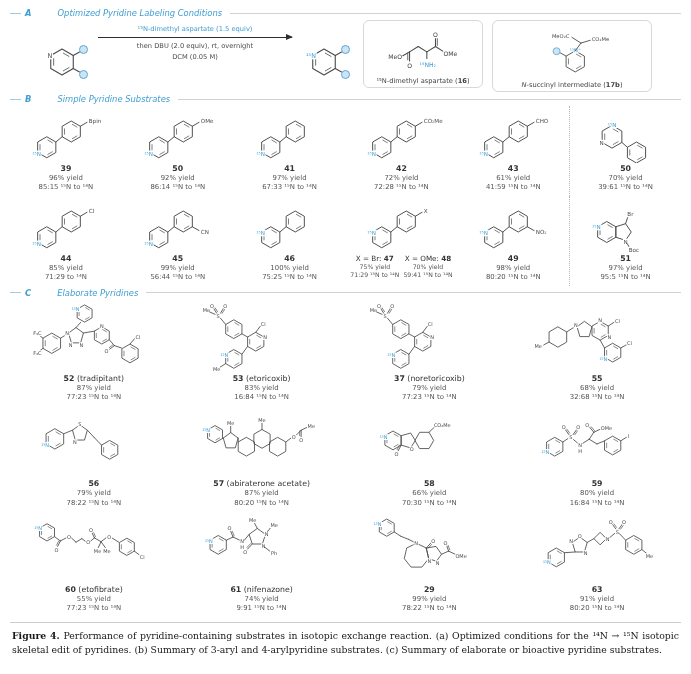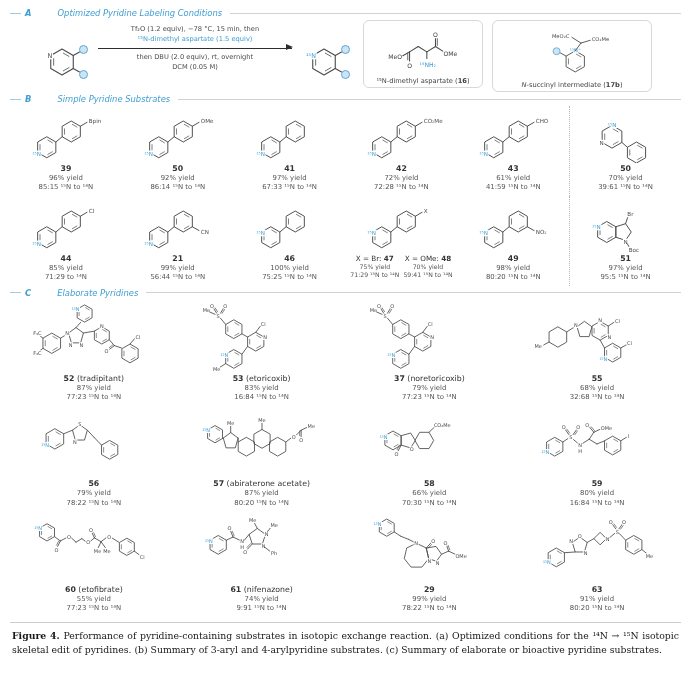--- a/index.html
+++ b/index.html
@@ -53,21 +53,20 @@
         <line x1="32.980164754502574" y1="39.59" x2="27.350999629903725" y2="42.839999999999996" stroke="#4a4a4a" stroke-width="0.8" stroke-linecap="round"></line>
         <line x1="17.6688356155937" y1="37.25" x2="17.6688356155937" y2="30.75" stroke="#4a4a4a" stroke-width="0.8" stroke-linecap="round"></line>
         <text x="13.8" y="28" text-anchor="middle" dominant-baseline="central" font-size="6.4" fill="#4a4a4a" paint-order="stroke" stroke="#ffffff" stroke-width="2.6" font-family="DejaVu Sans, sans-serif">N</text>
         <line x1="37.26" y1="27.5" x2="43.5" y2="24" stroke="#4a4a4a" stroke-width="1.1" stroke-linecap="round"></line>
         <circle cx="47.5" cy="21.5" r="4" fill="#cfe4f3" stroke="#5aa7d8" stroke-width="1"></circle>
         <line x1="37.26" y1="40.5" x2="43.5" y2="44" stroke="#4a4a4a" stroke-width="1.1" stroke-linecap="round"></line>
         <circle cx="47.5" cy="46.5" r="4" fill="#cfe4f3" stroke="#5aa7d8" stroke-width="1"></circle>
       </svg>
       <div class="arrowblk">
         <div class="cond">
-          <div>Tf₂O (1.2 equiv), −78 °C, 15 min, then</div>
           <div class="blue">¹⁵N-dimethyl aspartate (1.5 equiv)</div>
         </div>
         <div class="arr"></div>
         <div class="cond">
           <div>then DBU (2.0 equiv), rt, overnight</div>
           <div>DCM (0.05 M)</div>
         </div>
       </div>
       <svg width="56" height="56" viewBox="0 0 56 56" class="prod-svg">
         <polygon points="26,21 37.258330249197705,27.5 37.258330249197705,40.5 26,47 14.741669750802297,40.5 14.741669750802298,27.5" fill="none" stroke="#4a4a4a" stroke-width="1.1" stroke-linejoin="round"></polygon>
@@ -259,21 +258,21 @@
           <line x1="26.309694414394187" y1="49" x2="26.309694414394187" y2="43" stroke="#4a4a4a" stroke-width="0.8" stroke-linecap="round"></line>
           <polygon points="62,16 72.39230484541326,22 72.39230484541326,34 62,40 51.607695154586736,34 51.607695154586736,22" fill="none" stroke="#4a4a4a" stroke-width="1.1" stroke-linejoin="round"></polygon>
           <line x1="63.24707658144959" y1="19.84" x2="68.44322900415622" y2="22.840000000000003" stroke="#4a4a4a" stroke-width="0.8" stroke-linecap="round"></line>
           <line x1="68.44322900415622" y1="33.16" x2="63.24707658144959" y2="36.16" stroke="#4a4a4a" stroke-width="0.8" stroke-linecap="round"></line>
           <line x1="54.30969441439419" y1="30.999999999999996" x2="54.30969441439419" y2="25.000000000000004" stroke="#4a4a4a" stroke-width="0.8" stroke-linecap="round"></line>
           <line x1="44.39" y1="40" x2="51.61" y2="34" stroke="#4a4a4a" stroke-width="1.1" stroke-linecap="round"></line>
           <text x="22.4" y="53.2" text-anchor="middle" dominant-baseline="central" font-size="6.4" fill="#3f9ed2" paint-order="stroke" stroke="#ffffff" stroke-width="2.6" font-family="DejaVu Sans, sans-serif">¹⁵N</text>
           <line x1="72.39" y1="34" x2="80" y2="38.3" stroke="#4a4a4a" stroke-width="1.1" stroke-linecap="round"></line>
           <text x="82" y="39.5" text-anchor="start" dominant-baseline="central" font-size="6.4" fill="#4a4a4a" paint-order="stroke" stroke="#ffffff" stroke-width="2.6" font-family="DejaVu Sans, sans-serif">CN</text>
         </svg>
-        <div class="cid"><span><b>21</b></span></div>
+        <div class="cid"><span><b>45</b></span></div>
         <div class="cy">99% yield</div>
         <div class="cr">56:44 ¹⁵N to ¹⁴N</div>
       </div>
       <div class="card">
         <svg width="106" height="56" viewBox="0 0 112 64">
           <polygon points="34,34 44.392304845413264,40 44.392304845413264,52 34,58 23.607695154586736,52 23.607695154586736,40" fill="none" stroke="#4a4a4a" stroke-width="1.1" stroke-linejoin="round"></polygon>
           <line x1="35.24707658144959" y1="37.84" x2="40.44322900415622" y2="40.84" stroke="#4a4a4a" stroke-width="0.8" stroke-linecap="round"></line>
           <line x1="40.44322900415622" y1="51.16" x2="35.24707658144959" y2="54.16" stroke="#4a4a4a" stroke-width="0.8" stroke-linecap="round"></line>
           <line x1="26.309694414394187" y1="49" x2="26.309694414394187" y2="43" stroke="#4a4a4a" stroke-width="0.8" stroke-linecap="round"></line>
           <polygon points="62,16 72.39230484541326,22 72.39230484541326,34 62,40 51.607695154586736,34 51.607695154586736,22" fill="none" stroke="#4a4a4a" stroke-width="1.1" stroke-linejoin="round"></polygon>

